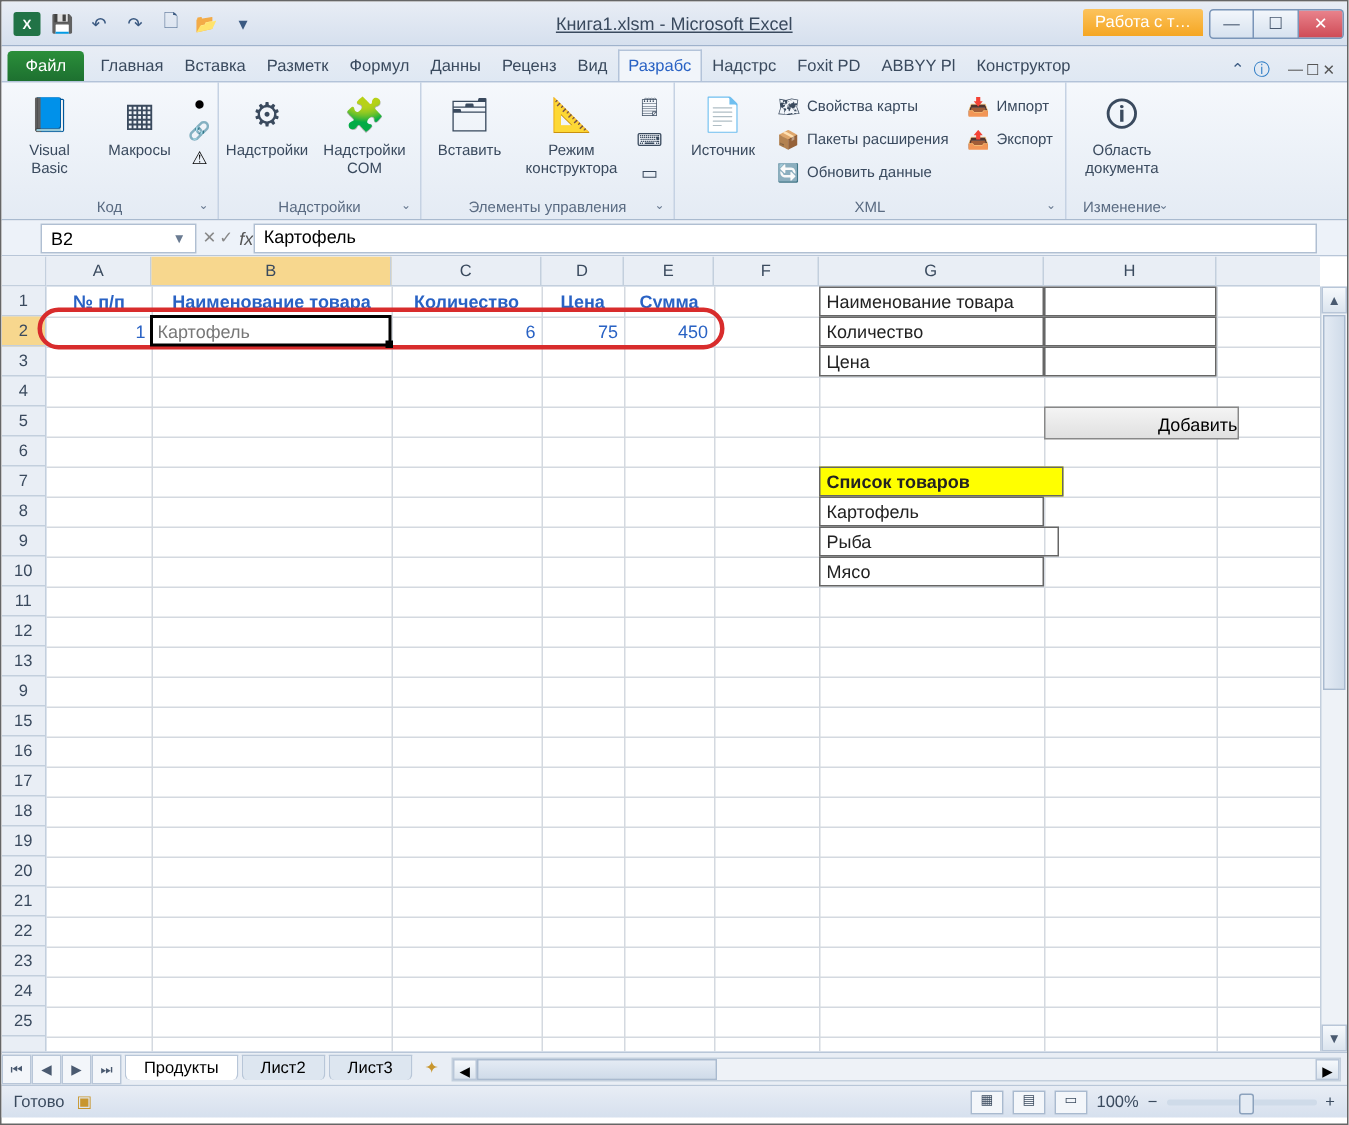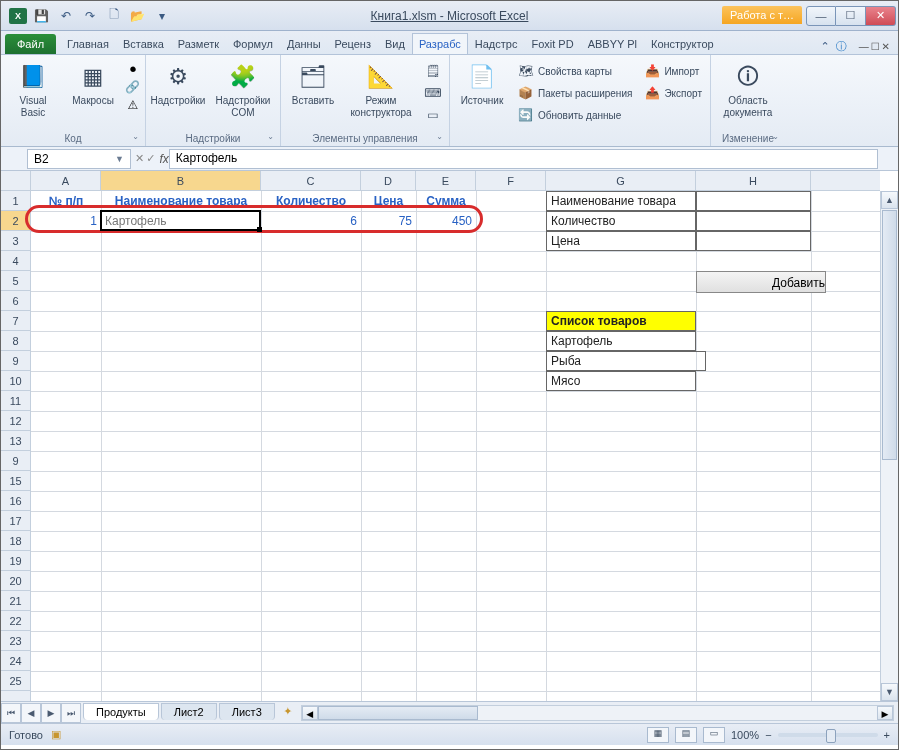--- a/index.html
+++ b/index.html
@@ -226,20 +226,21 @@
         <div class="rbtn-small">
             <span class="smicon">📥</span>
             <span>Импорт</span>
           </div>
         <div class="rbtn-small">
             <span class="smicon">📤</span>
             <span>Экспорт</span>
           </div>
       </div>
     </div>
+    <div class="rgroup-label">XML</div>
   </div>
 
   <div class="rgroup" style="border-right:none">
     <div class="rgroup-body">
       <div class="rbtn-big" style="width:66px">
         <div class="ricon">🛈</div>
         <span>Область документа</span>
       </div>
     </div>
     <div class="rgroup-label">Изменение</div>
@@ -351,21 +352,21 @@
 
     <div class="cell border" style="left:515px;top:0;width:150px">Наименование товара</div>
     <div class="cell border" style="left:665px;top:0;width:115px"></div>
     <div class="cell border" style="left:515px;top:20px;width:150px">Количество</div>
     <div class="cell border" style="left:665px;top:20px;width:115px"></div>
     <div class="cell border" style="left:515px;top:40px;width:150px">Цена</div>
     <div class="cell border" style="left:665px;top:40px;width:115px"></div>
 
     <div class="add-btn" style="left:665px;top:80px;width:130px;height:22px">Добавить</div>
 
-    <div class="cell border prod-header" style="left:515px;top:120px;width:150px">Список товаров</div>
+    <div class="cell border prod-header" style="left:515px;top:120px;width:163px">Список товаров</div>
     <div class="cell border" style="left:515px;top:140px;width:150px">Картофель</div>
     <div class="cell border" style="left:515px;top:160px;width:160px">Рыба</div>
     <div class="cell border" style="left:515px;top:180px;width:150px">Мясо</div>
 
     <div class="red-oval" style="left:-6px;top:14px;width:458px;height:28px"></div>
     <div class="selcell" style="left:69px;top:19px;width:161px;height:21px"></div>
   </div>
 
   <div class="vscroll">
     <div class="sbtn">▲</div>

